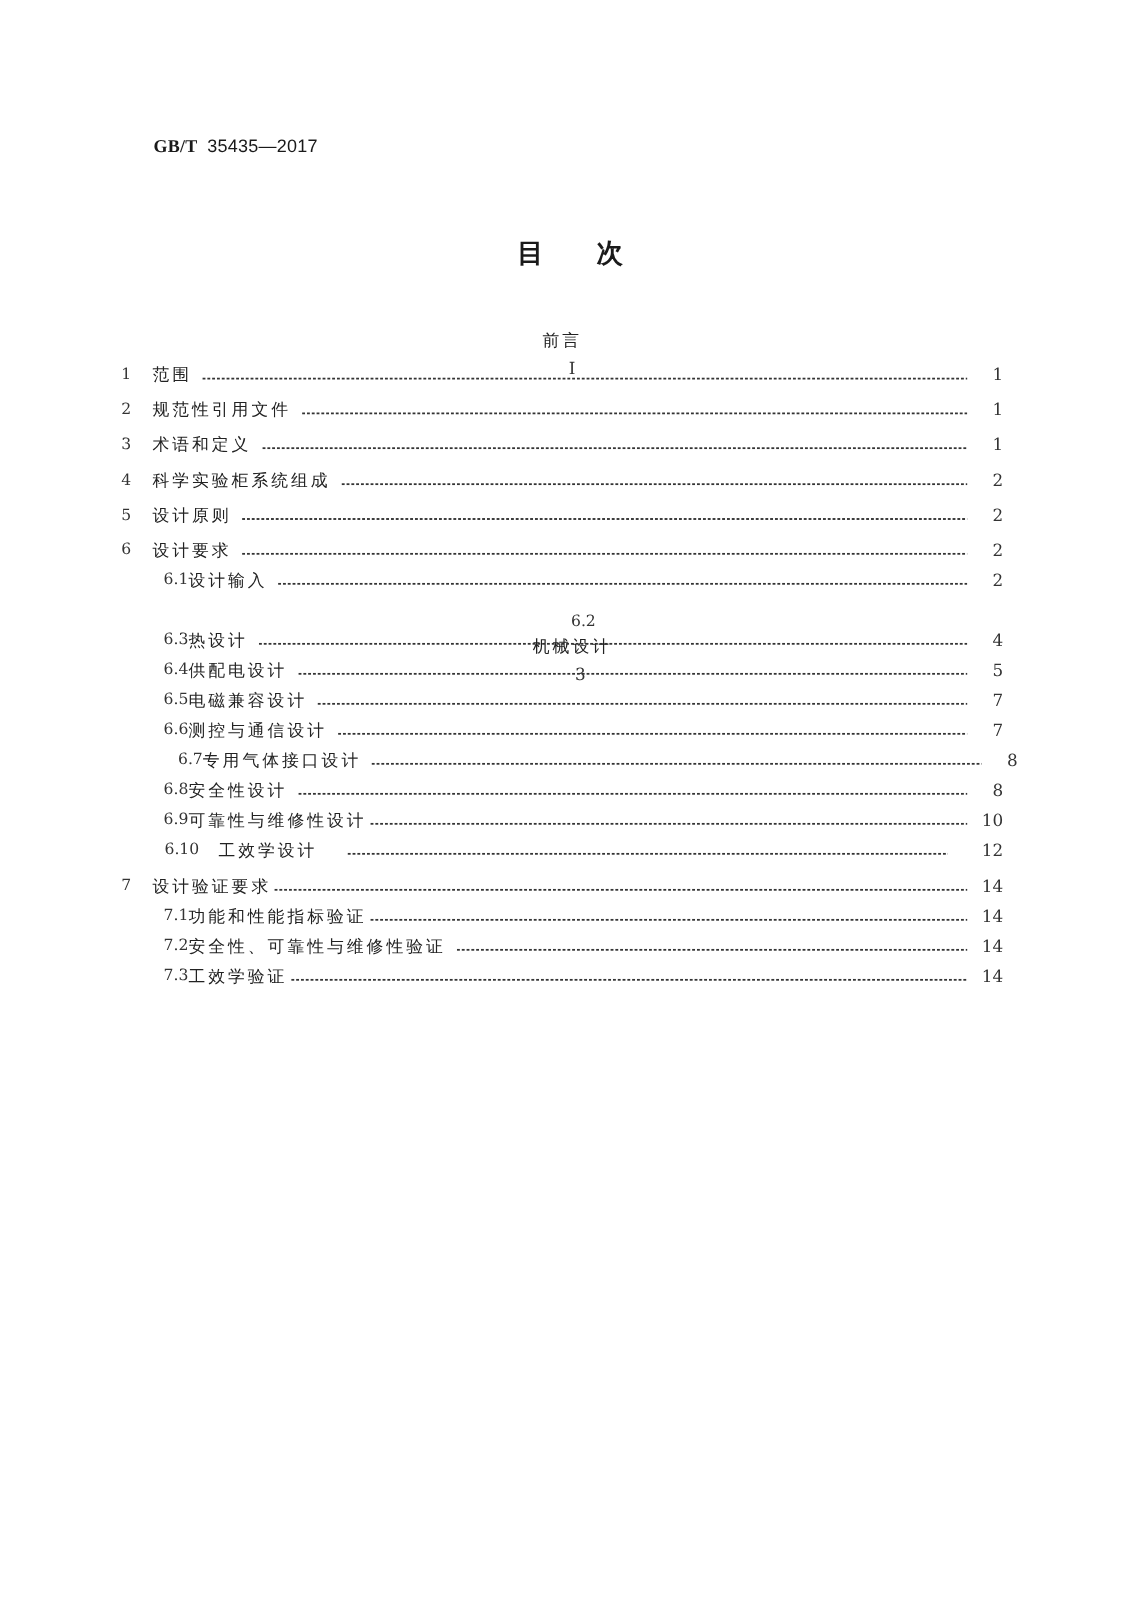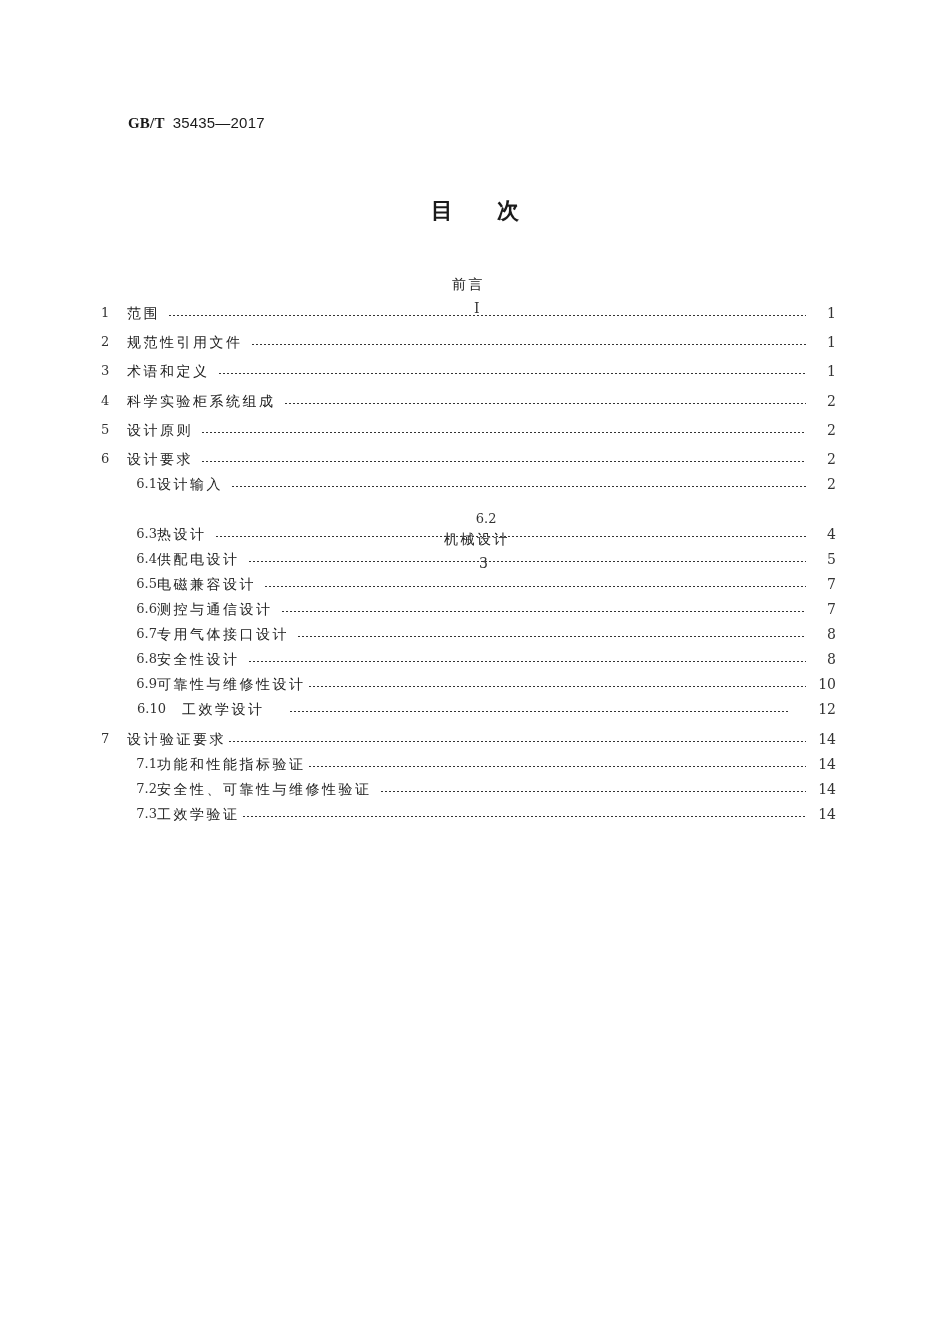--- a/index.html
+++ b/index.html
@@ -141,21 +141,21 @@
     <span class="page">7</span>
   </div>
 
   <div class="entry sub" style="top:599px;">
     <span class="num">6.6</span>
     <span class="label">测控与通信设计</span>
     <span class="leader"></span>
     <span class="page">7</span>
   </div>
 
-  <div class="entry sub" style="top:624px;">
+  <div class="entry sub" style="top:624px;margin-left:12px;">
     <span class="num">6.7</span>
     <span class="label">专用气体接口设计</span>
     <span class="leader"></span>
     <span class="page">8</span>
   </div>
 
   <div class="entry sub" style="top:649px;">
     <span class="num">6.8</span>
     <span class="label">安全性设计</span>
     <span class="leader"></span>

